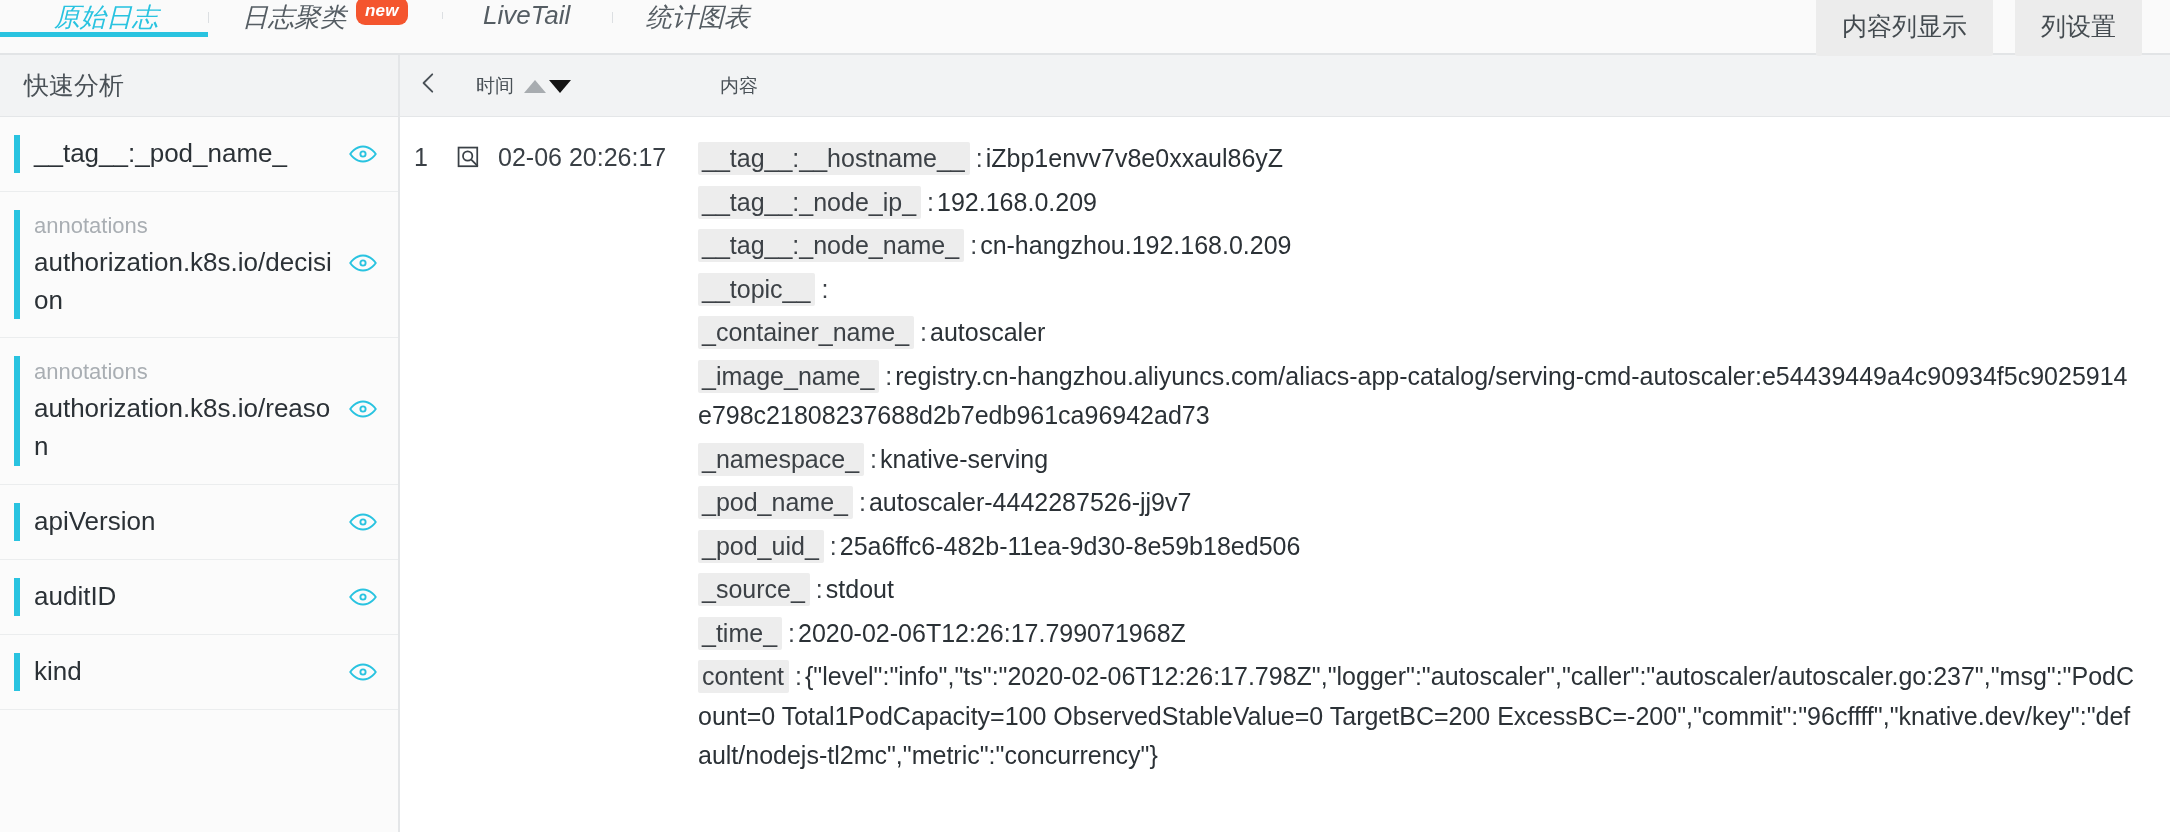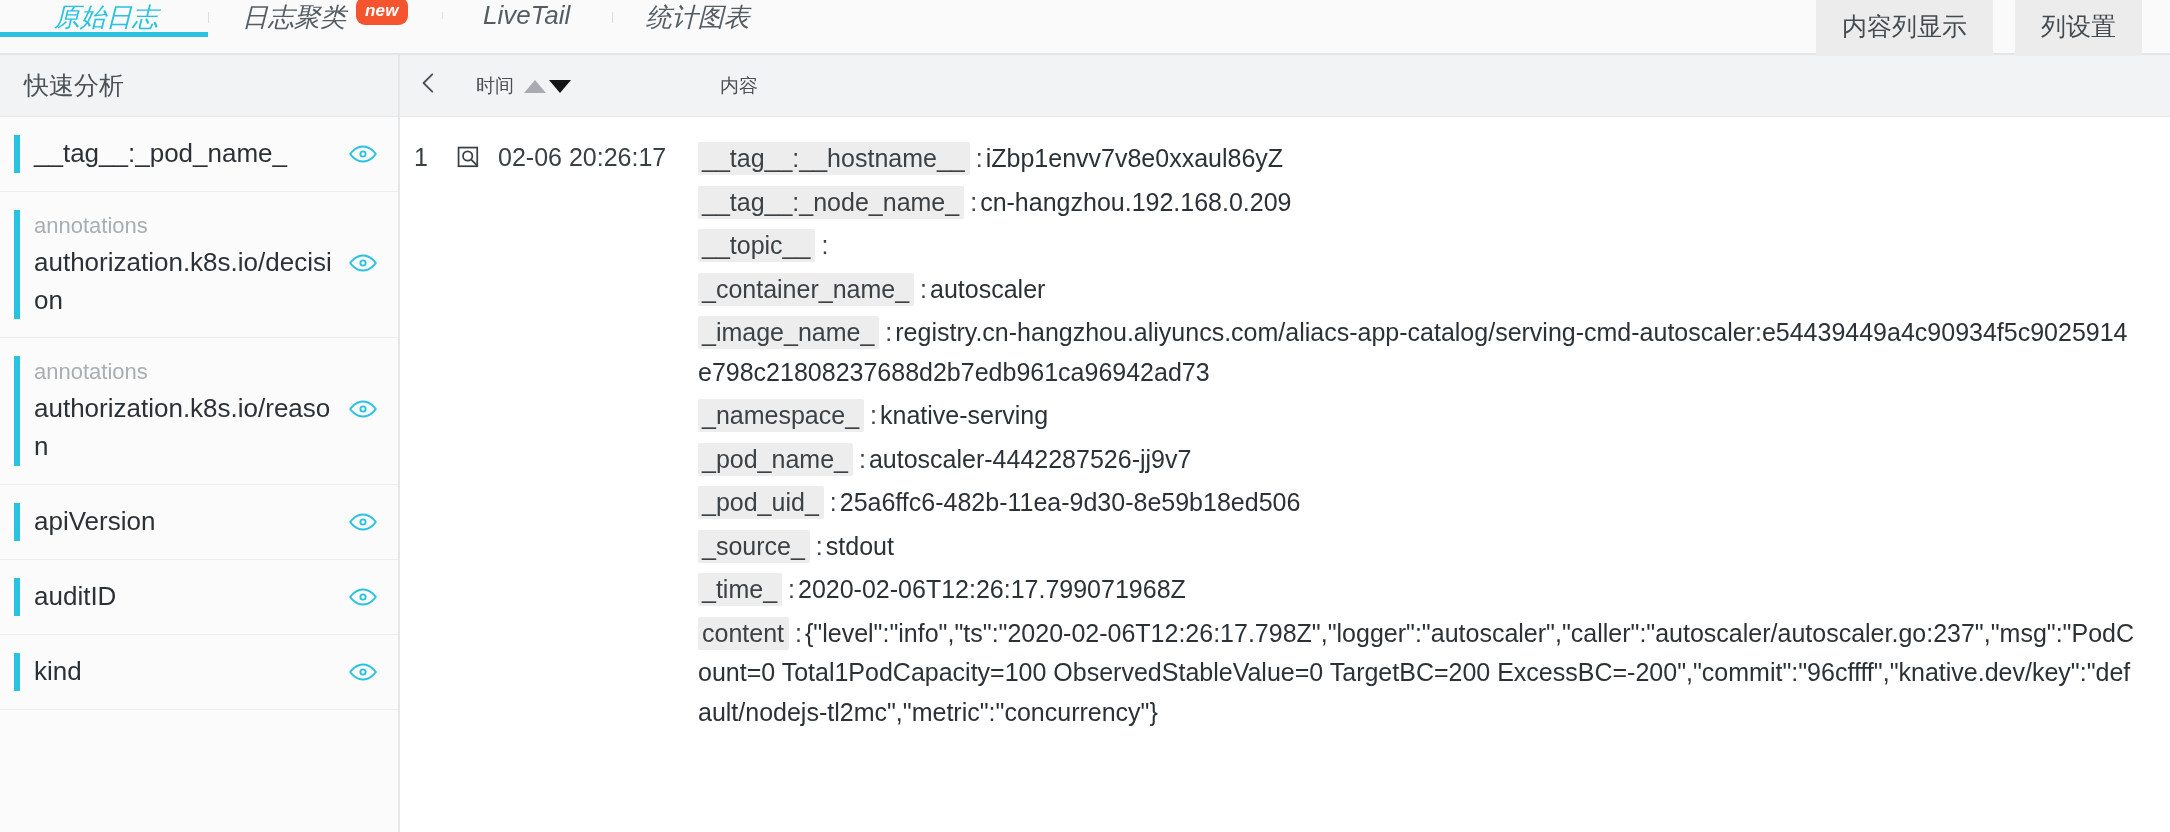--- a/index.html
+++ b/index.html
@@ -308,20 +308,23 @@
               </svg>
             </span>
           </div>
           <div class="cell-time">02-06 20:26:17</div>
           <div class="cell-content">
 
             <div class="kv-line">
               <span class="kv-key">__tag__:__hostname__</span><span class="kv-colon">:</span><span class="kv-val">iZbp1envv7v8e0xxaul86yZ</span>
             </div>
             <div class="kv-line">
+              <span class="kv-key">__tag__:_node_ip_</span><span class="kv-colon">:</span><span class="kv-val">192.168.0.209</span>
+            </div>
+            <div class="kv-line">
               <span class="kv-key">__tag__:_node_name_</span><span class="kv-colon">:</span><span class="kv-val">cn-hangzhou.192.168.0.209</span>
             </div>
             <div class="kv-line">
               <span class="kv-key">__topic__</span><span class="kv-colon">:</span><span class="kv-val"></span>
             </div>
             <div class="kv-line">
               <span class="kv-key">_container_name_</span><span class="kv-colon">:</span><span class="kv-val">autoscaler</span>
             </div>
             <div class="kv-line">
               <span class="kv-key">_image_name_</span><span class="kv-colon">:</span><span class="kv-val">registry.cn-hangzhou.aliyuncs.com/aliacs-app-catalog/serving-cmd-autoscaler:e54439449a4c90934f5c9025914e798c21808237688d2b7edb961ca96942ad73</span>

